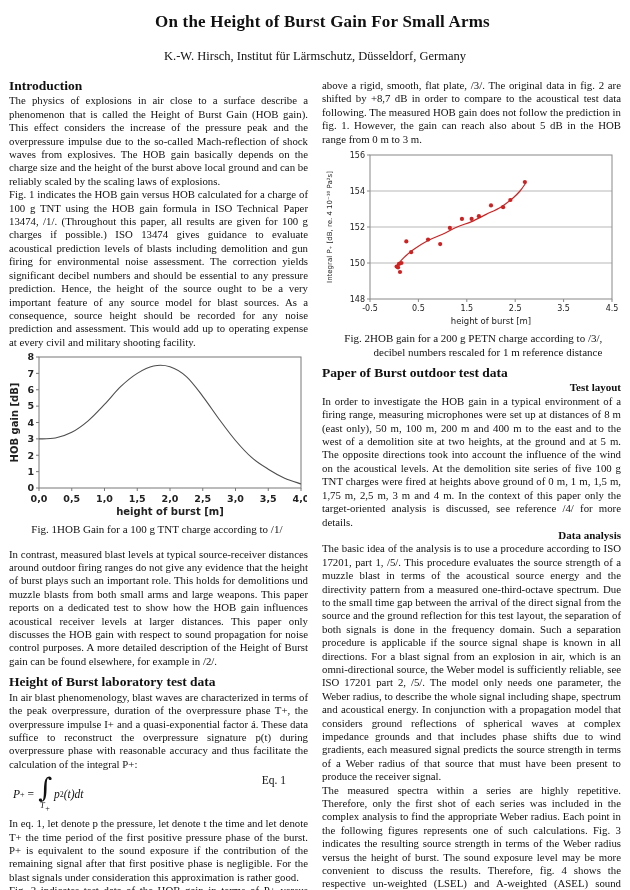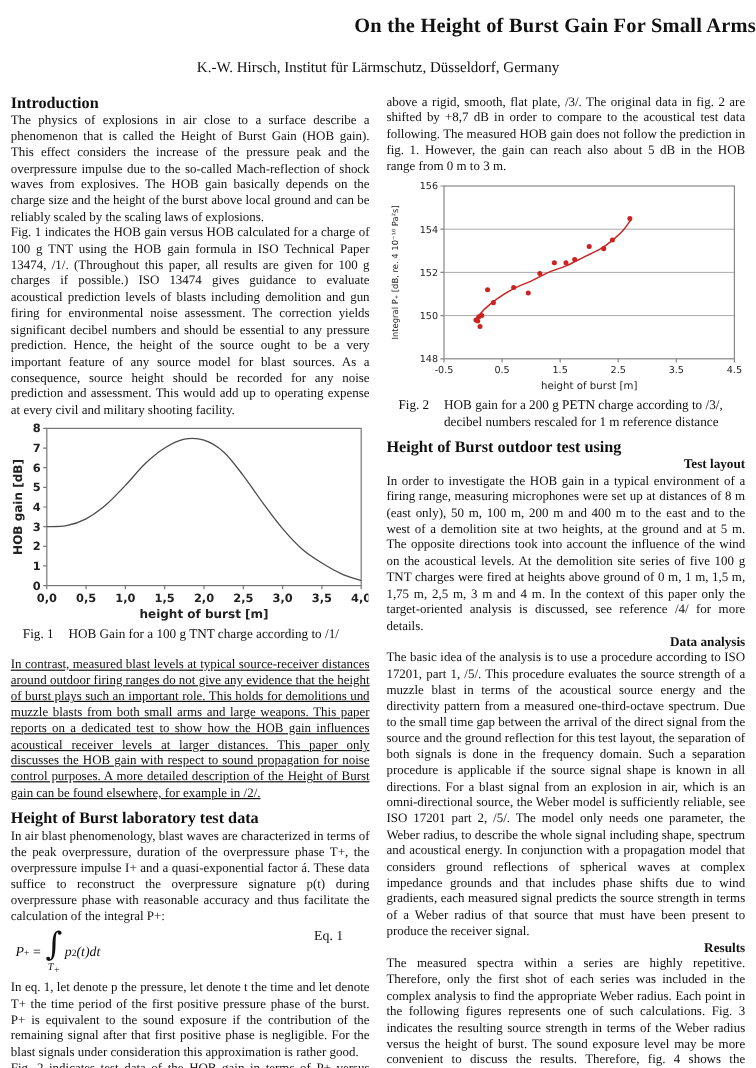--- a/index.html
+++ b/index.html
@@ -1,28 +1,28 @@
 <!DOCTYPE html>
 <html><head>
 <meta charset="utf-8">
 <style>
   html,body{margin:0;padding:0;background:#ffffff;}
   .page{position:relative;width:630px;height:890px;background:#ffffff;overflow:hidden;
         font-family:"Liberation Serif", serif;color:#111;}
-  .title{padding-top:12px;text-align:right;font-weight:bold;font-size:17px;letter-spacing:0.2px;padding-left:15px;}
+  .title{padding-top:12px;text-align:center;font-weight:bold;font-size:17px;letter-spacing:0.2px;padding-left:15px;}
   .author{margin-top:17px;text-align:center;font-size:12.5px;}
   .columns{display:flex;gap:14px;padding:15px 9px 0 9px;}
   .col{width:299px;font-size:10.8px;line-height:13.4px;text-align:justify;}
   .col p{margin:0;}
   h2{font-size:13.5px;font-weight:bold;margin:7px 0 2px 0;text-align:left;}
   h2.first{margin-top:0;font-family:Liberation Serif, serif;}
   h3{font-size:11px;font-weight:bold;margin:0;text-align:right;}
-  .caption{display:flex;font-size:11px;line-height:13.5px;margin:5px 0 0 10px;text-align:left;}
+  .caption{display:flex;font-size:11px;line-height:13.5px;margin:5px 0 0 10px;text-align:right;}
   .caption .lbl{width:38px;flex-shrink:0;}
-  .mt{margin-top:11px !important;text-decoration:underline;}
+  .mt{margin-top:11px !important;}
   .figwrap{margin-top:3px;}
   svg{display:block;}
   .equation{position:relative;height:40px;margin:3px 0 3px 2px;}
   .eq-main{position:absolute;left:2px;top:2px;display:inline-flex;align-items:center;font-size:11.5px;}
   .eq-main i{font-style:italic;}
   .eq-main sub,.eq-main sup{font-size:8px;}
   .intwrap{display:inline-flex;flex-direction:column;align-items:center;margin:0 2px 0 4px;}
   .intsign{font-size:27px;line-height:24px;font-family:"DejaVu Serif",serif;}
   .intlimit{font-size:8.5px;font-style:italic;line-height:9px;margin-top:1px;}
   .eqnum{position:absolute;right:22px;top:0;font-size:11.5px;}
@@ -159,24 +159,23 @@
             <circle cx="181.10" cy="58.20" r="2.1" fill="#cc2222"></circle>
             <circle cx="188.36" cy="51.00" r="2.1" fill="#cc2222"></circle>
             <circle cx="202.88" cy="33.00" r="2.1" fill="#cc2222"></circle>
           </svg>
       </div>
       <div class="caption">
         <span class="lbl">Fig. 2</span>
         <span><span>HOB gain for a 200 g PETN charge according to /3/,</span><br><span>decibel numbers rescaled for 1 m reference distance</span></span>
       </div>
 
-      <h2>Height of Burst outdoor test using</h2>
+      <h2>Paper of Burst outdoor test data</h2>
       <h3>Test layout</h3>
       <p>In order to investigate the HOB gain in a typical environment of a firing range, measuring microphones were set up at distances of 8 m (east only), 50 m, 100 m, 200 m and 400 m to the east and to the west of a demolition site at two heights, at the ground and at 5 m. The opposite directions took into account the influence of the wind on the acoustical levels. At the demolition site series of five 100 g TNT charges were fired at heights above ground of 0 m, 1 m, 1,5 m, 1,75 m, 2,5 m, 3 m and 4 m. In the context of this paper only the target-oriented analysis is discussed, see reference /4/ for more details.</p>
       <h3>Data analysis</h3>
       <p>The basic idea of the analysis is to use a procedure according to ISO 17201, part 1, /5/. This procedure evaluates the source strength of a muzzle blast in terms of the acoustical source energy and the directivity pattern from a measured one-third-octave spectrum. Due to the small time gap between the arrival of the direct signal from the source and the ground reflection for this test layout, the separation of both signals is done in the frequency domain. Such a separation procedure is applicable if the source signal shape is known in all directions. For a blast signal from an explosion in air, which is an omni-directional source, the Weber model is sufficiently reliable, see ISO 17201 part 2, /5/. The model only needs one parameter, the Weber radius, to describe the whole signal including shape, spectrum and acoustical energy. In conjunction with a propagation model that considers ground reflections of spherical waves at complex impedance grounds and that includes phase shifts due to wind gradients, each measured signal predicts the source strength in terms of a Weber radius of that source that must have been present to produce the receiver signal.</p>
-      <h3>Results</h3>
       <p>The measured spectra within a series are highly repetitive. Therefore, only the first shot of each series was included in the complex analysis to find the appropriate Weber radius. Each point in the following figures represents one of such calculations. Fig. 3 indicates the resulting source strength in terms of the Weber radius versus the height of burst. The sound exposure level may be more convenient to discuss the results. Therefore, fig. 4 shows the respective un-weighted (LSEL) and A-weighted (ASEL) sound exposure level at 1 m reference distance as a measure of the source strength according to the Weber model. There is no indication for the measuring distance because the propagation</p>
 
     </div>
 
   </div>
 </div>
 
 </body></html>

